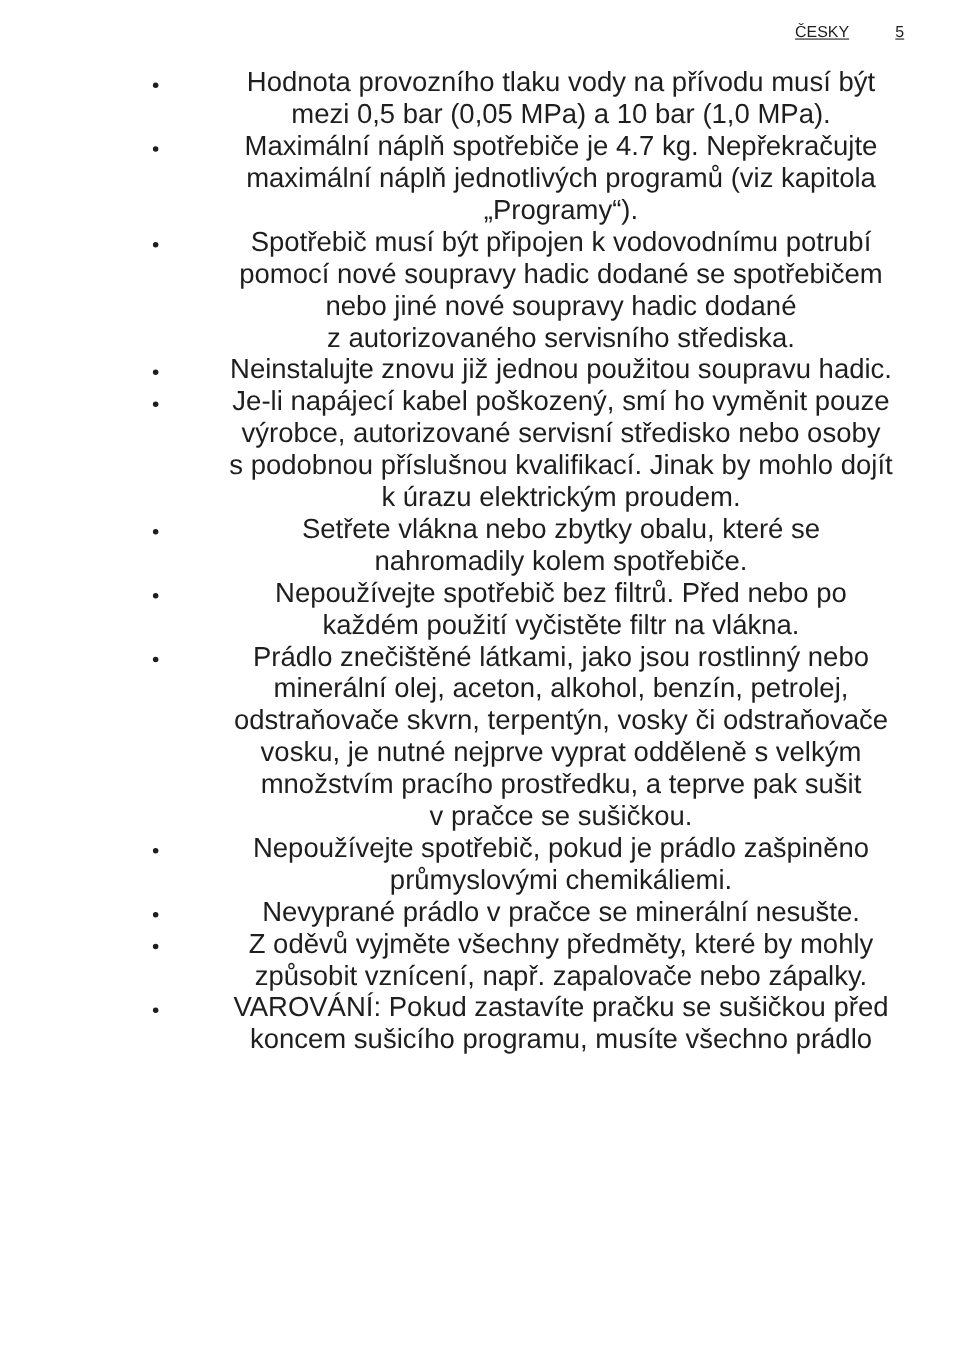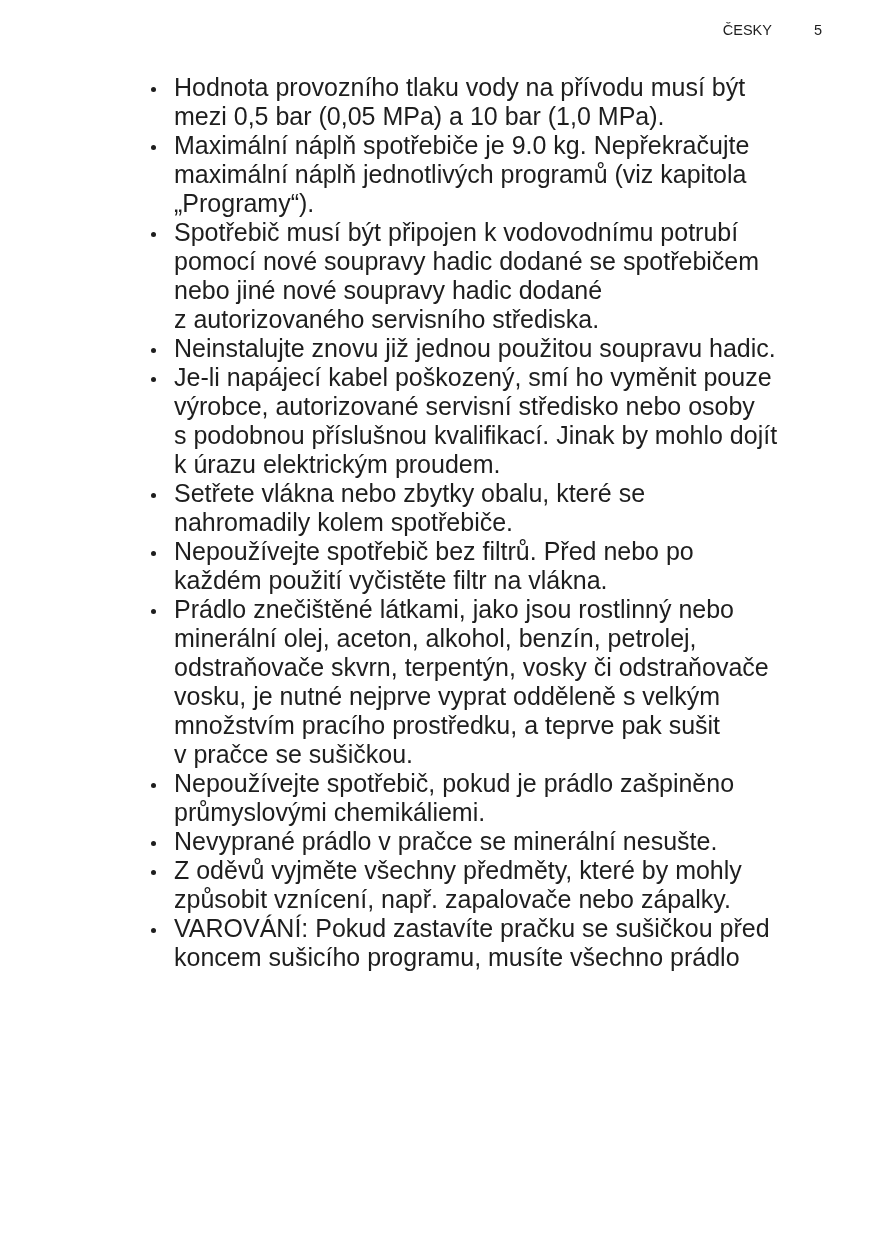--- a/index.html
+++ b/index.html
@@ -14,32 +14,34 @@
   }
   .header {
     position: absolute;
     top: 22px;
     right: 52px;
     display: flex;
     align-items: baseline;
     gap: 42px;
     font-size: 14.5px;
     color: #1e1e1e;
+    text-decoration: underline;
   }
   .bullets {
     position: absolute;
     top: 61px;
     left: 138px;
     width: 720px;
-    margin: 12px;
+    margin: 0;
     padding: 0;
     list-style: none;
     font-size: 25px;
     line-height: 29px;
     color: #1e1e1e;
+    text-align: center;
   }
   .bullets li {
     position: relative;
     padding-left: 24px;
     white-space: pre-line;
   }
   .bullets li::before {
     content: "";
     position: absolute;
     left: 1px;
@@ -54,21 +56,21 @@
 <body>
 
 <div class="page">
   <div class="header">
     <span>ČESKY</span>
     <span>5</span>
   </div>
   <ul class="bullets" id="bullet-list">
       <li><span>Hodnota provozního tlaku vody na přívodu musí být
 mezi 0,5 bar (0,05 MPa) a 10 bar (1,0 MPa).</span></li>
-      <li><span>Maximální náplň spotřebiče je 9.0 kg. Nepřekračujte
+      <li><span>Maximální náplň spotřebiče je 4.7 kg. Nepřekračujte
 maximální náplň jednotlivých programů (viz kapitola
 „Programy“).</span></li>
       <li><span>Spotřebič musí být připojen k vodovodnímu potrubí
 pomocí nové soupravy hadic dodané se spotřebičem
 nebo jiné nové soupravy hadic dodané
 z autorizovaného servisního střediska.</span></li>
       <li><span>Neinstalujte znovu již jednou použitou soupravu hadic.</span></li>
       <li><span>Je-li napájecí kabel poškozený, smí ho vyměnit pouze
 výrobce, autorizované servisní středisko nebo osoby
 s podobnou příslušnou kvalifikací. Jinak by mohlo dojít

